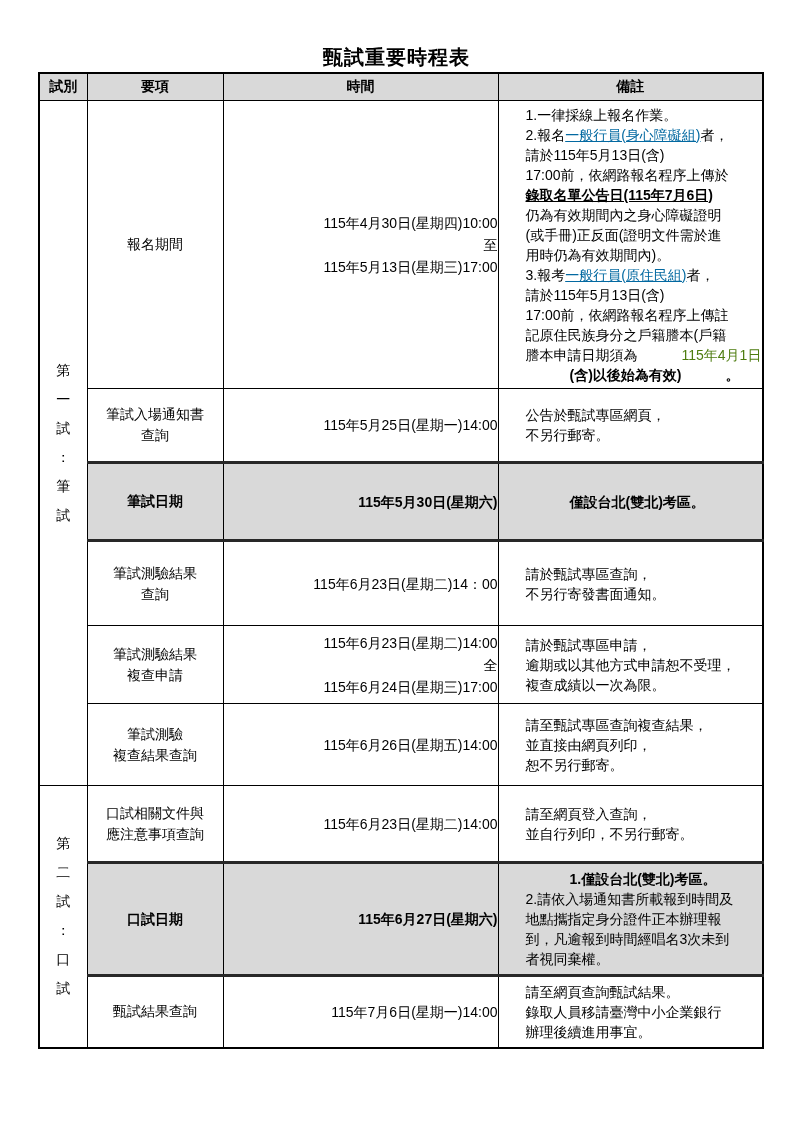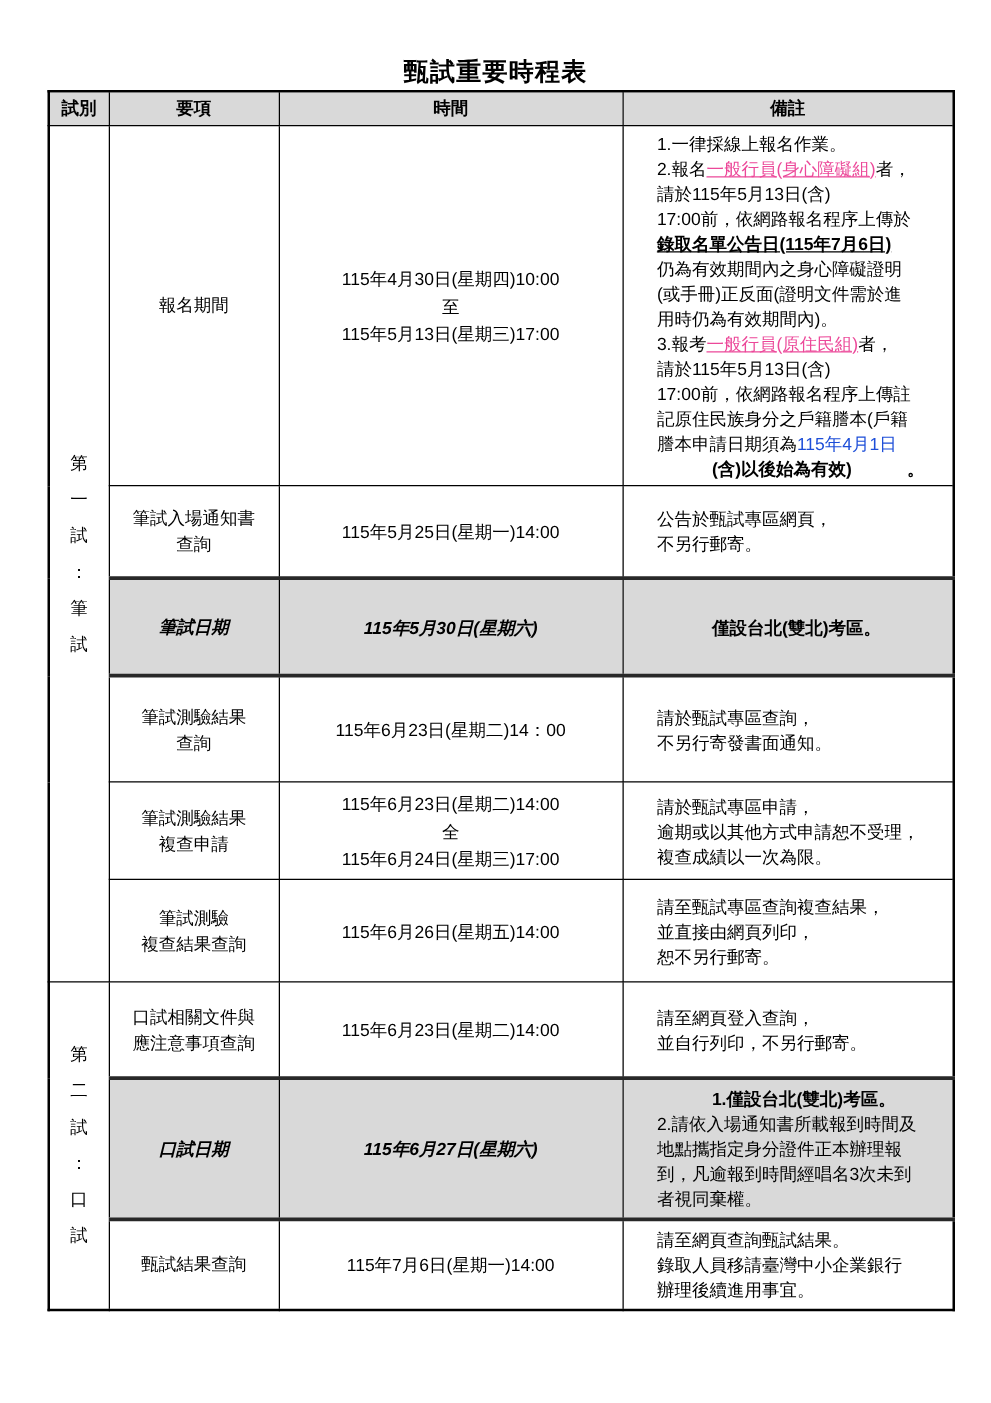--- a/index.html
+++ b/index.html
@@ -22,29 +22,29 @@
   }
   table.schedule thead th {
     background:#d9d9d9; font-weight:bold; text-align:center; height:26px;margin-top:31px;
   }
   .cell-section {
     text-align:center; vertical-align:middle; font-size:15px;
   }
   .vchars { display:flex; flex-direction:column; align-items:center; }
   .vchars span { line-height:29px; }
   .cell-item { text-align:center; line-height:21px; }
-  .cell-time { text-align:center; line-height:22px; }
+  .cell-time { text-align:right; line-height:22px; }
   .cell-remark { vertical-align:middle; padding:2px 3px 2px 4px; line-height:20px; text-align:left; }
   .ln { white-space:nowrap;padding-left:27px; }
   .ln.ind { }
   tr.hl td { background:#d9d9d9; }
   tr.hl { border-top:3px solid #282828; border-bottom:3px solid #282828; }
-  tr.hl .cell-item, tr.hl .cell-time { font-weight:bold;font-style:italic; }
-  .s-link { color:#ec4899; text-decoration:underline; }
-  .s-blue { color:#1d4ed8; }
+  tr.hl .cell-item, tr.hl .cell-time { font-weight:bold; }
+  .s-link { color:#0369a1; text-decoration:underline; }
+  .s-blue { color:#4d7c0f;margin-left:44px; }
   .s-bold { font-weight:bold;margin-left:44px; }
   .s-boldul { font-weight:bold; text-decoration:underline; }
   .footer-note {
     position:absolute; left:36px; top:1051px; width:740px;
     font-size:16px; font-weight:bold; letter-spacing:0.5px;
   }
 </style>
 </head>
 <body>
 

